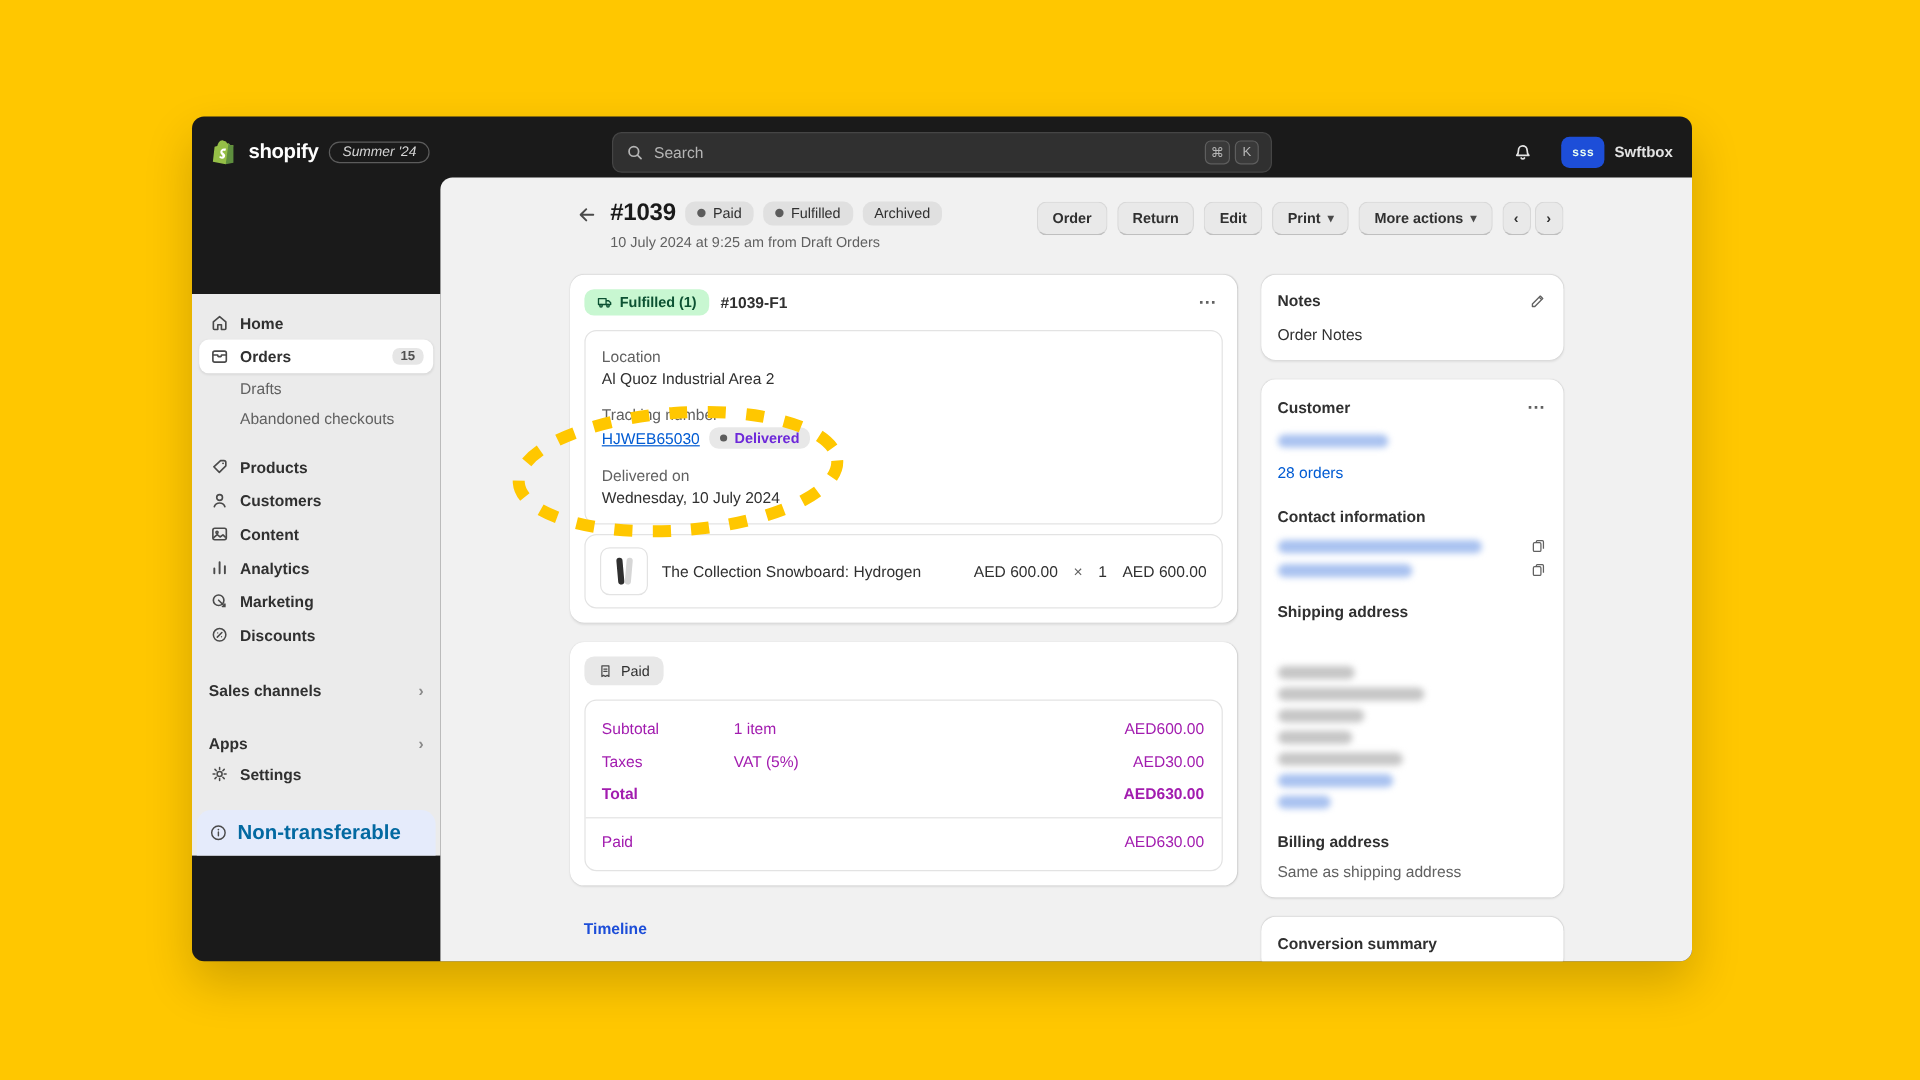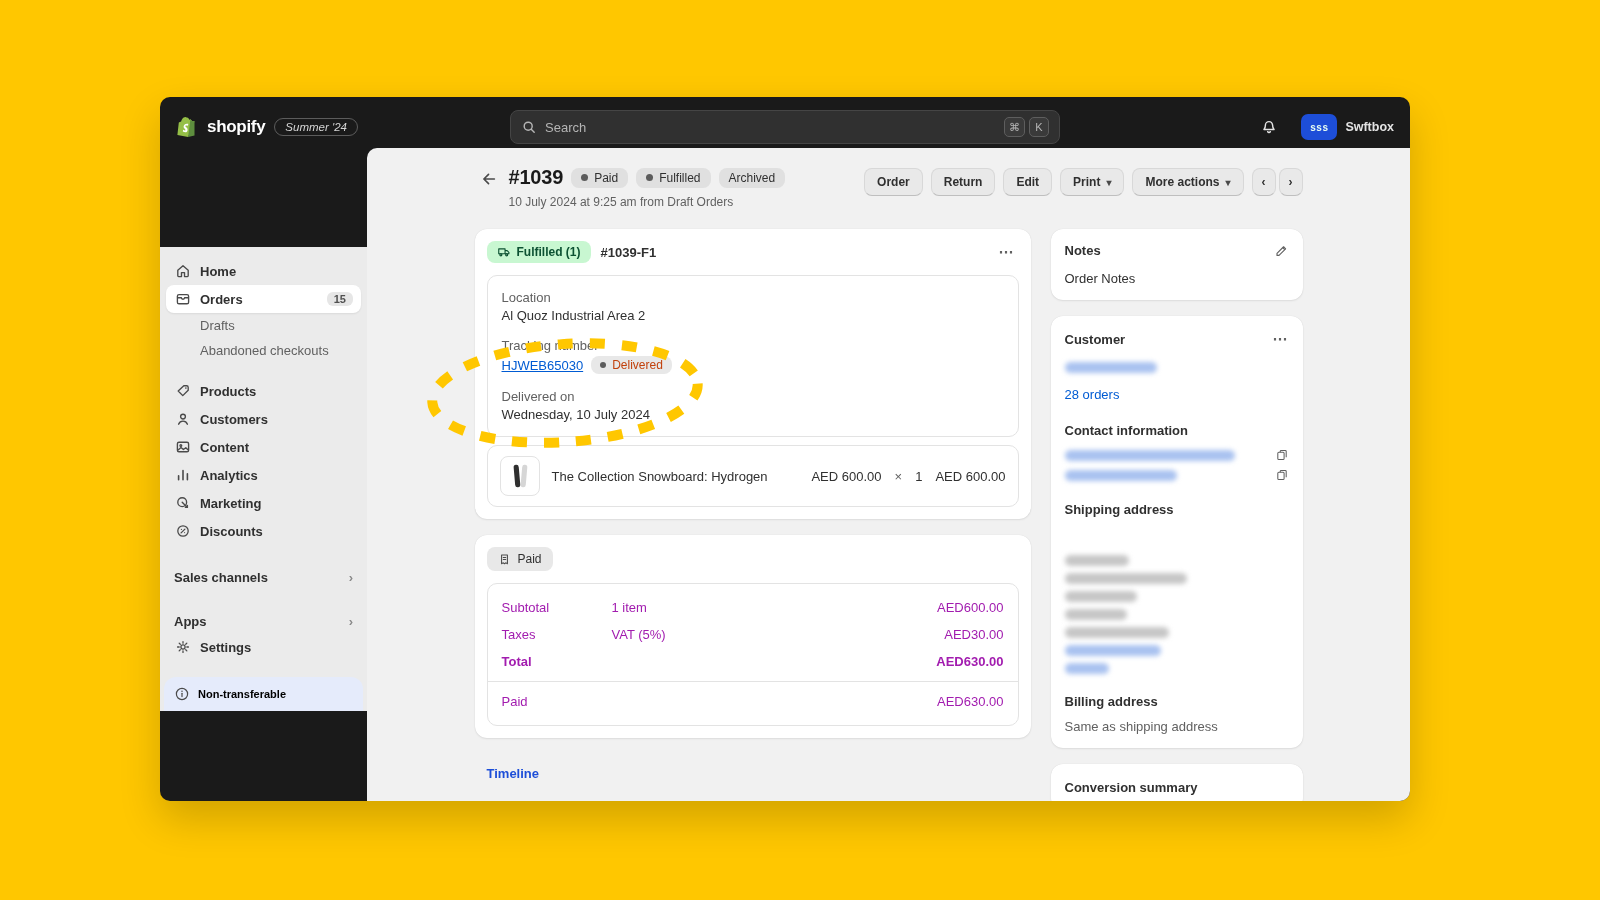--- a/index.html
+++ b/index.html
@@ -36,21 +36,21 @@
     font-size:13px; font-weight:600; color:#303030; }
   .nav-item .ic { width:18px; display:flex; justify-content:center; color:#4a4a4a; }
   .nav-item.selected { background:#fff; box-shadow:0 1px 2px rgba(0,0,0,.08); }
   .nav-badge { margin-left:auto; background:#e6e6e6; border-radius:6px; padding:1px 7px; font-size:11px; font-weight:600; color:#505050; }
   .nav-sub { padding-left:34px; height:25px; display:flex; align-items:center; font-size:13px; color:#616161; border-radius:8px; }
   .nav-section { margin-top:20px; height:24px; display:flex; align-items:center; justify-content:space-between; padding:0 8px;
     font-size:13px; font-weight:600; color:#303030; }
   .chev { color:#8a8a8a; font-size:13px; }
   .sidebar-spacer { flex:1; }
   .banner { margin:16px -2px 0; background:#e5ebfb; border-radius:12px 12px 0 0; padding:9px 10px; display:flex; gap:8px;
-    align-items:center; font-size:11px; font-weight:600; color:#000000; }
+    align-items:center; font-size:17px; font-weight:600; color:#0369a1; }
   .banner .ic { color:#4a4a4a; display:flex; }
 
   .content { flex:1; background:#f1f1f1; overflow:hidden; border-top-left-radius:10px; }
   .content-inner { width:828px; margin:0 auto; padding-top:18px; }
 
   
   .page-header { display:flex; align-items:flex-start; }
   .ph-left { display:flex; gap:6px; }
   .back-btn { width:28px; height:26px; display:flex; align-items:center; justify-content:center; color:#4a4a4a; border-radius:8px; }
   .title-row { display:flex; align-items:center; gap:8px; }
@@ -77,21 +77,21 @@
   .f-id { font-size:13px; font-weight:600; color:#303030; }
   .dots { margin-left:auto; color:#616161; font-size:15px; letter-spacing:1px; font-weight:bold; padding:0 4px; }
   .detail-box { margin-top:12px; border:1px solid #e3e3e3; border-radius:10px; padding:14px; }
   .d-group + .d-group { margin-top:15px; }
   .d-label { font-size:13px; color:#616161; }
   .d-value { font-size:13px; color:#303030; margin-top:3px; }
   .track-row { display:flex; align-items:center; gap:8px; margin-top:3px; }
   .link { color:#005bd3; font-size:13px; text-decoration:none; }
   .track-link { text-decoration:underline; }
   .gray-badge { display:inline-flex; align-items:center; gap:6px; background:#e8e8e8; border-radius:8px; padding:2px 9px;
-    font-size:12px; color:#c2410c; }
+    font-size:12px; color:#6d28d9;font-weight:bold; }
   .gray-badge .dot { width:6px; height:6px; background:#5c5c5c; border-radius:50%; }
   .product-box { margin-top:8px; border:1px solid #e3e3e3; border-radius:10px; padding:10px 12px; display:flex; align-items:center; gap:12px; }
   .thumb { width:40px; height:40px; border:1px solid #e3e3e3; border-radius:8px; background:#fff; display:flex; align-items:center; justify-content:center; flex:0 0 40px; }
   .p-title { font-size:13px; color:#303030; }
   .p-price { margin-left:auto; display:flex; gap:13px; font-size:13px; color:#303030; align-items:center; }
 
   .pay-card { margin-top:16px; padding:12px; }
   .pill { display:inline-flex; align-items:center; gap:7px; background:#e8e8e8; border-radius:8px; padding:5px 11px;
     font-size:12px; color:#303030; }
   .pay-box { margin-top:12px; border:1px solid #e3e3e3; border-radius:10px; padding:10px 14px; }

